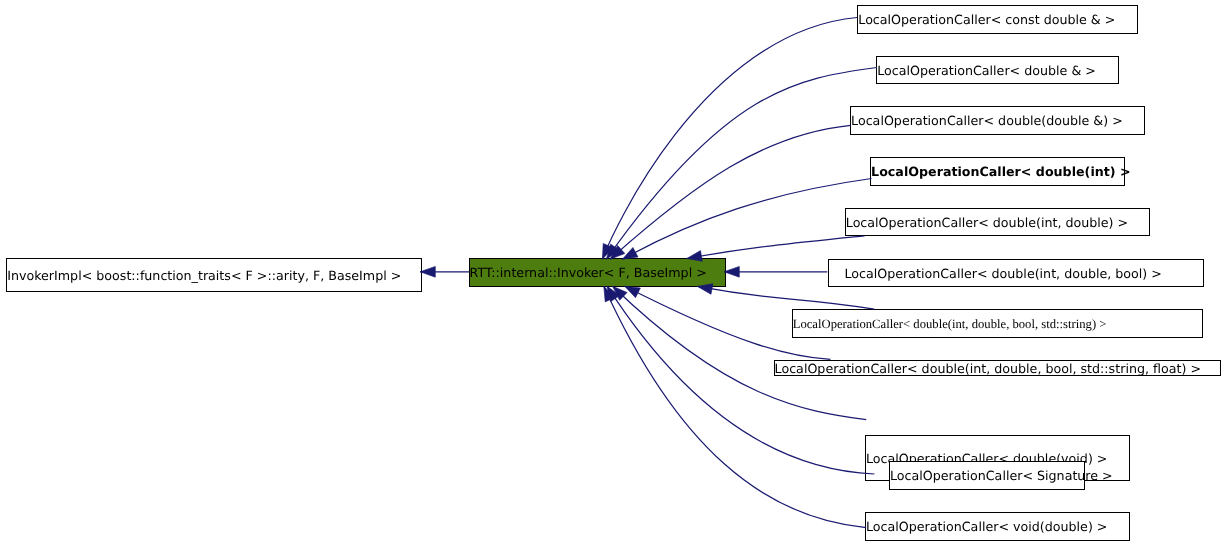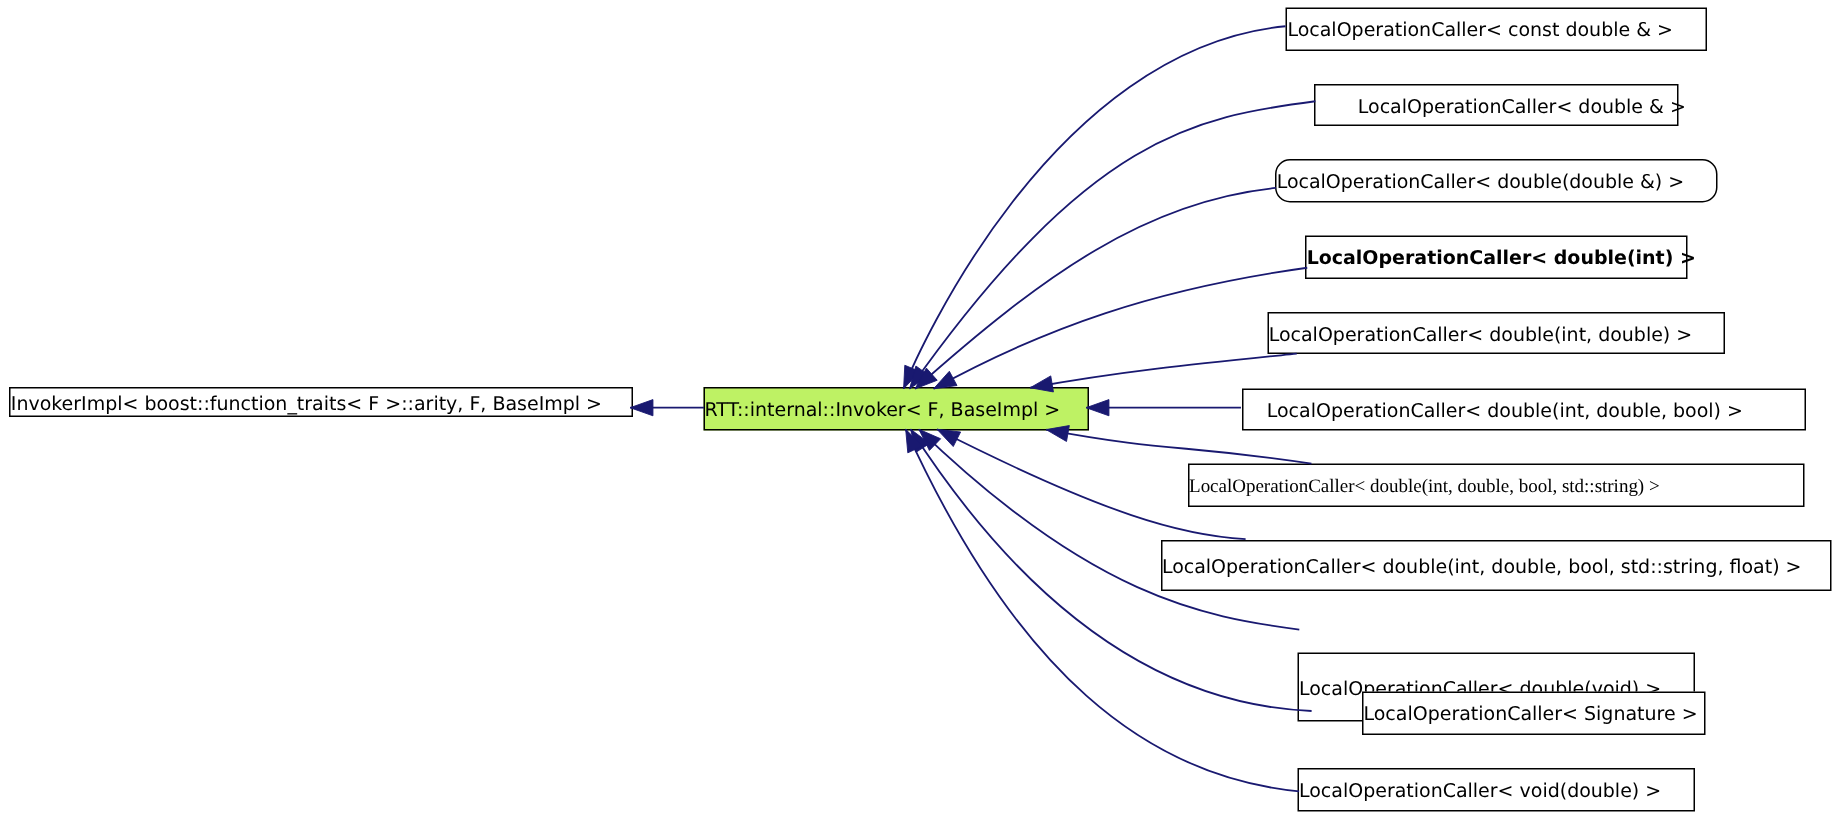--- a/index.html
+++ b/index.html
@@ -4,62 +4,62 @@
 <title>RTT::internal::Invoker&lt; F, BaseImpl &gt; inheritance graph</title>
 <style>
   html,body{margin:0;padding:0;background:#ffffff;}
   #graph{position:relative;width:1227px;height:544px;background:#ffffff;overflow:hidden;
          font-family:"DejaVu Sans",sans-serif;
          -webkit-font-smoothing:antialiased;text-rendering:geometricPrecision;}
   #edge-layer{position:absolute;left:0;top:0;pointer-events:none;}
   .nodebox{position:absolute;box-sizing:border-box;border:1px solid #000000;background:#ffffff;
     font-size:12.67px;line-height:1;color:#000000;
     display:flex;align-items:center;justify-content:flex-start;white-space:nowrap;}
-  .nodebox.highlight{background:#bef264;}
+  .nodebox.highlight{background:#4d7c0f;}
   .nodebox span{display:block;position:relative;top:1px;}
 </style>
 </head>
 <body>
 
 <div id="graph">
   <div id="node-layer">
-      <div class="nodebox" style="left: 6.2px; top: 258.3px; width: 415.4px; height: 20px;">
+      <div class="nodebox" style="left: 6.2px; top: 258.3px; width: 415.4px; height: 34px;">
         <span>InvokerImpl&lt; boost::function_traits&lt; F &gt;::arity, F, BaseImpl &gt;</span>
       </div>
       <div class="nodebox highlight" style="left: 468.6px; top: 258.3px; width: 257.3px; height: 28.7px;">
         <span>RTT::internal::Invoker&lt; F, BaseImpl &gt;</span>
       </div>
       <div class="nodebox" style="left: 857.3px; top: 5px; width: 280.3px; height: 28.7px;">
         <span>LocalOperationCaller&lt; const double &amp; &gt;</span>
       </div>
-      <div class="nodebox" style="left: 876.2px; top: 55.7px; width: 242.5px; height: 28.7px; padding-left: 28px;">
+      <div class="nodebox" style="left: 876.2px; top: 55.7px; width: 242.5px; height: 28.7px;">
         <span>LocalOperationCaller&lt; double &amp; &gt;</span>
       </div>
-      <div class="nodebox" style="left: 850.1px; top: 106.4px; width: 294.9px; height: 28.7px; border-radius: 10px;">
+      <div class="nodebox" style="left: 850.1px; top: 106.4px; width: 294.9px; height: 28.7px;">
         <span>LocalOperationCaller&lt; double(double &amp;) &gt;</span>
       </div>
       <div class="nodebox" style="left: 870.1px; top: 157.1px; width: 254.8px; height: 28.7px; font-weight: bold;">
         <span>LocalOperationCaller&lt; double(int) &gt;</span>
       </div>
       <div class="nodebox" style="left: 844.8px; top: 207.8px; width: 305.4px; height: 28.7px;">
         <span>LocalOperationCaller&lt; double(int, double) &gt;</span>
       </div>
       <div class="nodebox" style="left: 827.5px; top: 258.5px; width: 376px; height: 28.7px; padding-left: 16px;">
         <span>LocalOperationCaller&lt; double(int, double, bool) &gt;</span>
       </div>
       <div class="nodebox" style="left: 791.7px; top: 309.2px; width: 411.7px; height: 28.7px; font-family: Liberation Serif, serif;">
         <span>LocalOperationCaller&lt; double(int, double, bool, std::string) &gt;</span>
       </div>
-      <div class="nodebox" style="left: 773.6px; top: 359.9px; width: 447.7px; height: 34px;">
+      <div class="nodebox" style="left: 773.6px; top: 359.9px; width: 447.7px; height: 16px;">
         <span>LocalOperationCaller&lt; double(int, double, bool, std::string, float) &gt;</span>
       </div>
       <div class="nodebox" style="left: 865px; top: 435px; width: 265px; height: 46px;">
         <span>LocalOperationCaller&lt; double(void) &gt;</span>
       </div>
-      <div class="nodebox" style="left: 908px; top: 461.3px; width: 229px; height: 28.7px;">
+      <div class="nodebox" style="left: 889px; top: 461.3px; width: 196px; height: 28.7px;">
         <span>LocalOperationCaller&lt; Signature &gt;</span>
       </div>
       <div class="nodebox" style="left: 865px; top: 512px; width: 265px; height: 28.7px;">
         <span>LocalOperationCaller&lt; void(double) &gt;</span>
       </div>
     </div>
   <svg id="edge-layer" width="1227" height="544" viewBox="0 0 1227 544">
       <path d="M420.1,271.8 L469.3,271.8" fill="none" stroke="#191970" stroke-width="1.2" stroke-linejoin="round" stroke-linecap="butt"></path>
       <polygon points="420.1,271.8 435.3,277.2 435.3,266.4" fill="#191970" stroke="#191970" stroke-width="0.6" stroke-linejoin="miter"></polygon>
       <path d="M602.4,259.2 C611.5,234.8 702.0,32.1 857.0,17.5" fill="none" stroke="#191970" stroke-width="1.2" stroke-linejoin="round" stroke-linecap="butt"></path>

